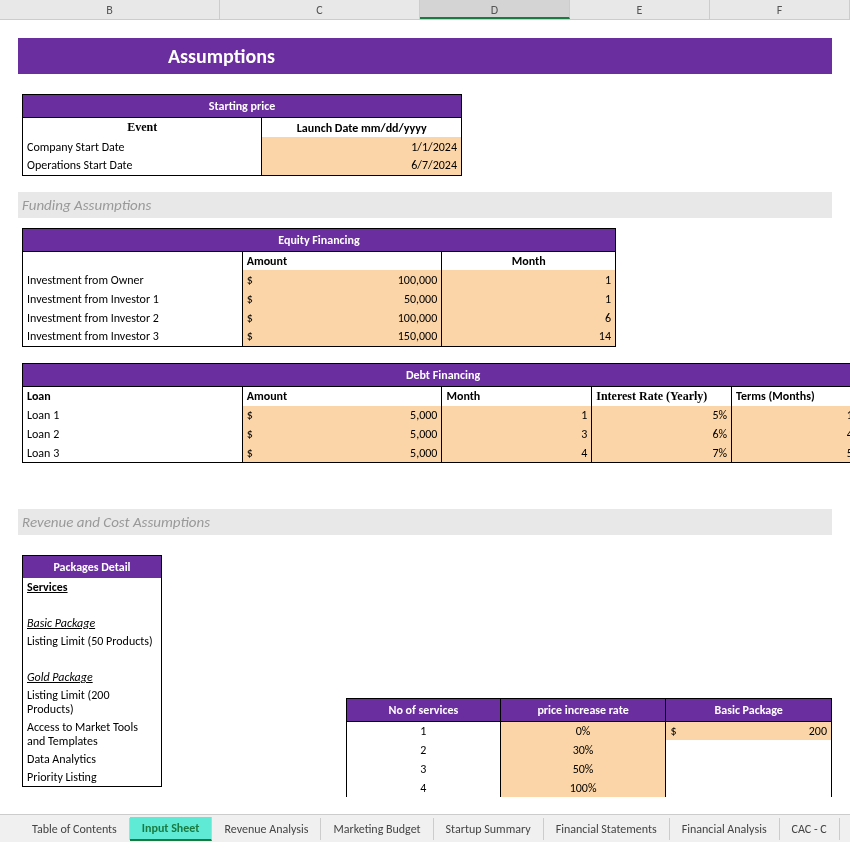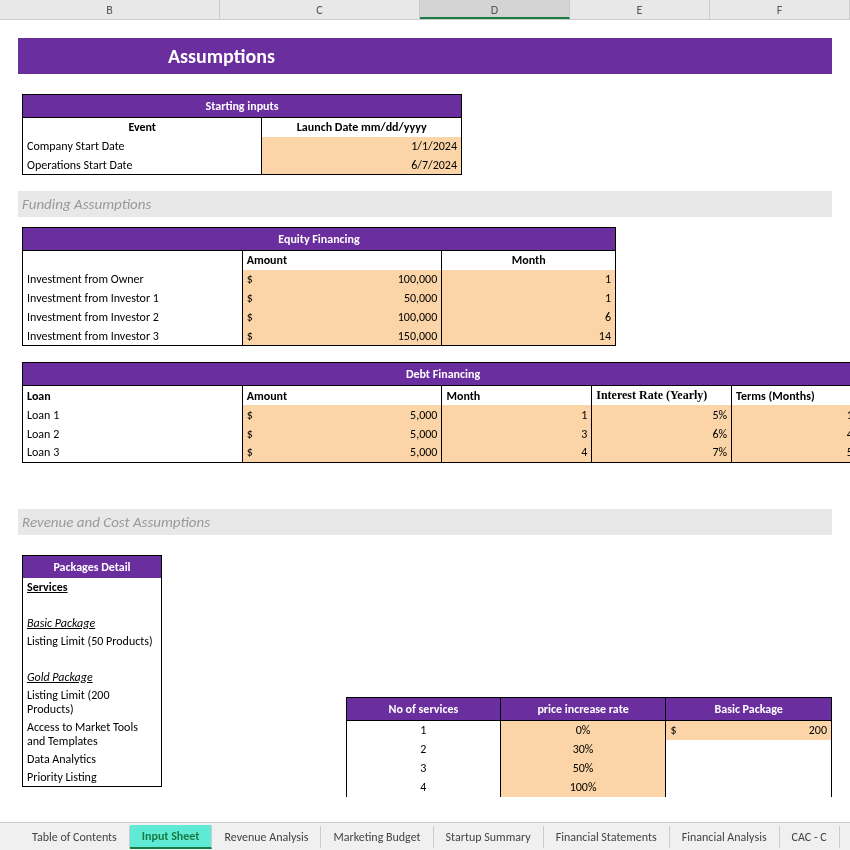--- a/index.html
+++ b/index.html
@@ -31,21 +31,21 @@
   .dollar { display: flex; justify-content: space-between; }
   
   .packages-box { display: inline-block; vertical-align: top; margin: 10px 4px; border: 1px solid #000; width: 246px; }
   .packages-box .hdr { background: #6b2e9e; color: #fff; font-weight: bold; text-align: center; padding: 4px; }
   .packages-box .row { padding: 2px 4px; font-size: 12px; }
   .packages-box .bold { font-weight: bold; text-decoration: underline; }
   .packages-box .italic { font-style: italic; text-decoration: underline; }
   
   .right-table-wrap { display: inline-block; vertical-align: top; margin-left: 180px; margin-top: 120px; }
   
-  .tabs { position: absolute; bottom: 0; left: 0; right: 0; background: #f0f0f0; border-top: 1px solid #ccc; display: flex; height: 28px; align-items: center; padding-left: 20px; overflow: hidden; }
+  .tabs { position: absolute; bottom: 8px; left: 0; right: 0; background: #f0f0f0; border-top: 1px solid #ccc; display: flex; height: 28px; align-items: center; padding-left: 20px; overflow: hidden; }
   .tab { padding: 4px 12px; font-size: 12px; color: #444; border-right: 1px solid #ccc; background: #f0f0f0; cursor: pointer; white-space: nowrap; }
   .tab.active { background: #5eead4; color: #1a7a42; font-weight: bold; border-bottom: 2px solid #1a7a42; }
   .flex-wrap { display:flex; align-items:flex-end; }
 </style>
 </head>
 <body>
 
 <div class="col-headers">
   <div class="col-header cB">B</div>
   <div class="col-header cC">C</div>
@@ -53,24 +53,24 @@
   <div class="col-header cE">E</div>
   <div class="col-header cF">F</div>
 </div>
 
 <div class="content">
   <div class="title-bar">Assumptions</div>
 
   <table class="tbl" style="width:440px;">
     <tbody>
         <tr>
-          <th class="hdr" colspan="2">Starting inputs</th>
-        </tr>
-    <tr>
-      <th class="sub c" style="width:240px;">Event</th>
+          <th class="hdr" colspan="2">Starting price</th>
+        </tr>
+    <tr>
+      <th class="sub c" style="width:240px;font-family:Liberation Serif, serif;">Event</th>
       <th class="sub c" style="width:200px;">Launch Date mm/dd/yyyy</th>
     </tr>
     <tr>
       <td>Company Start Date</td>
       <td class="peach r">1/1/2024</td>
     </tr>
     <tr class="last">
       <td>Operations Start Date</td>
       <td class="peach r">6/7/2024</td>
     </tr>

